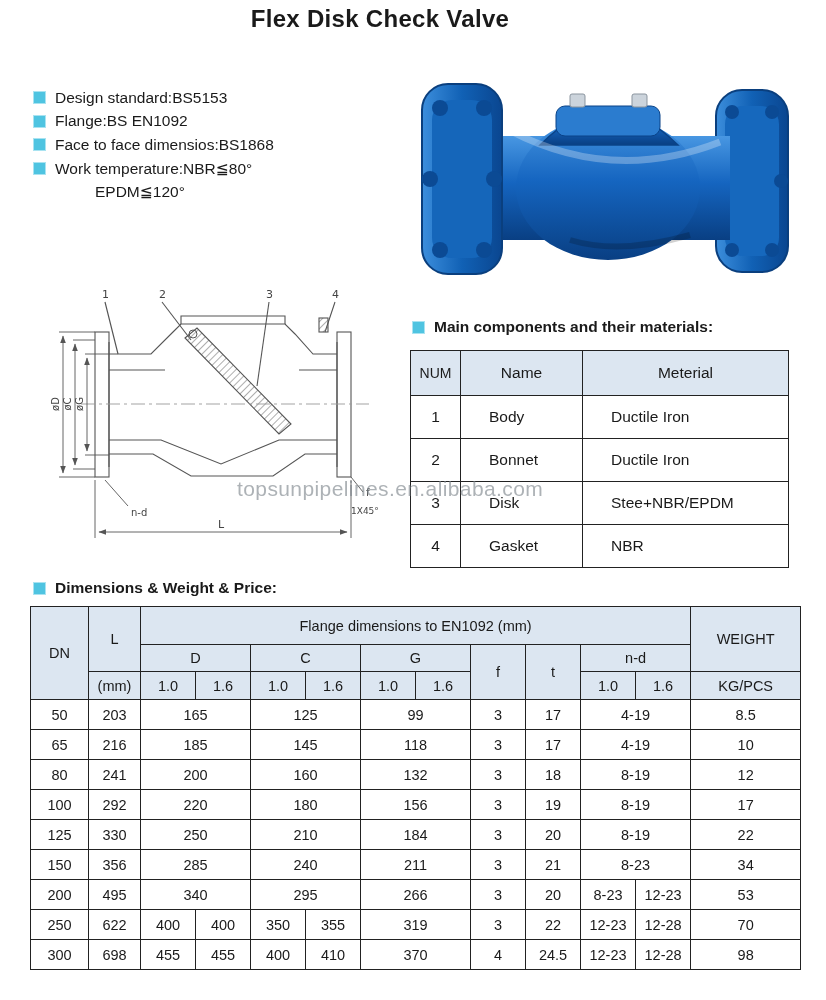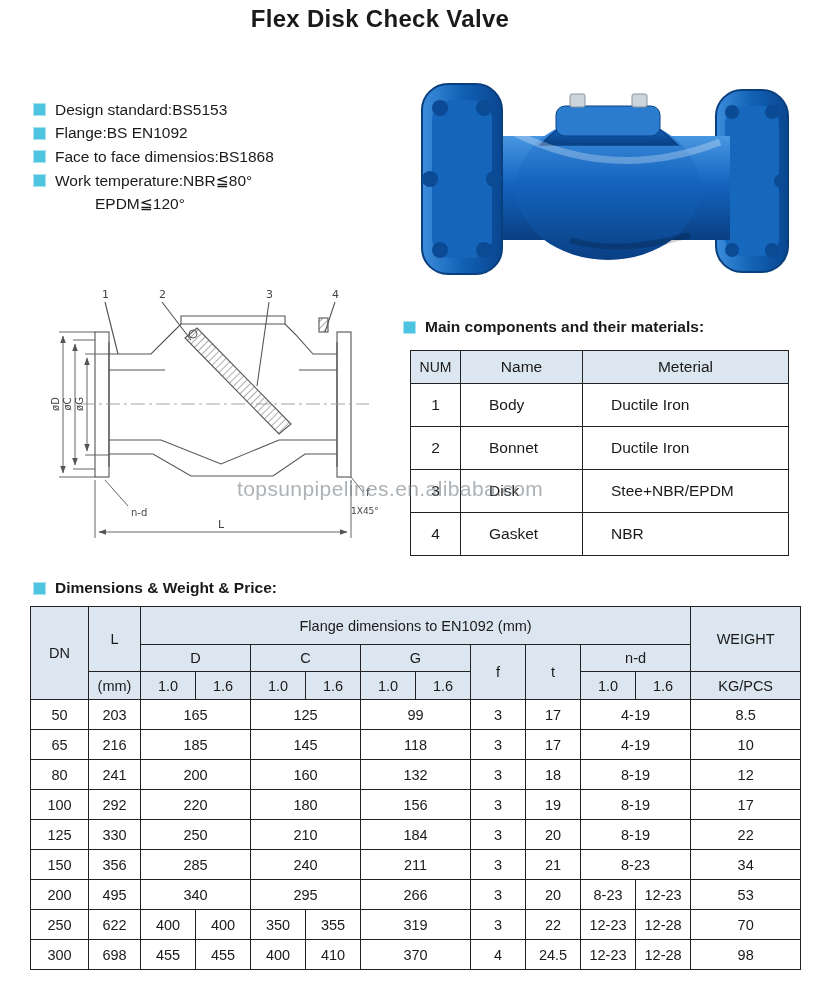--- a/index.html
+++ b/index.html
@@ -10,42 +10,42 @@
     color:#1a1a1a;
   }
   .page { position:relative; width:826px; height:1000px; background:#fff; overflow:hidden; }
 
   .title {
     position:absolute; top:5px; left:0; width:760px;
     text-align:center; font-size:24px; font-weight:bold; letter-spacing:0.3px;
   }
 
   
-  .specs { position:absolute; left:33px; top:98px; list-style:none; font-size:15.5px; }
+  .specs { position:absolute; left:33px; top:86px; list-style:none; font-size:15.5px; }
   .specs li { display:flex; align-items:center; height:23.6px; gap:9px; white-space:nowrap; }
   .sq { width:13px; height:13px; background:#4fc4e1; border:1px solid #a9e3f1; flex:0 0 13px; }
   .specs li.cont { padding-left:62px; }
 
   
   .photo { position:absolute; left:420px; top:50px; width:375px; height:238px; }
   .draw-wrap { position:absolute; left:33px; top:282px; width:380px; height:288px; }
   svg text { font-family:"DejaVu Sans", sans-serif; }
 
   
   .section-head { position:absolute; display:flex; align-items:center; gap:9px; font-weight:bold; font-size:15.5px; white-space:nowrap; }
-  #comp-head { left:403px; top:318px; }
+  #comp-head { left:412px; top:318px; }
   #dims-head { left:33px; top:579px; }
 
   
   #components-table {
     position:absolute; left:410px; top:350px; width:378px;
     border-collapse:collapse; table-layout:fixed; font-size:15.5px;
   }
   #components-table th, #components-table td { border:1px solid #222; }
-  #components-table th { background:#dce6f1; font-weight:normal; height:33px; }
+  #components-table th { background:#dce6f1; font-weight:normal; height:45px; }
   #components-table th.c-num { font-size:14px; }
   #components-table td { height:43px; background:#fff; }
   #components-table td.num { text-align:center; }
   #components-table td.nm, #components-table td.mat { padding-left:28px; text-align:left; }
 
   
   .watermark {
     position:absolute; left:237px; top:477px; z-index:5;
     font-size:21px; color:rgba(122,130,137,0.62); letter-spacing:0.4px; white-space:nowrap;
   }

